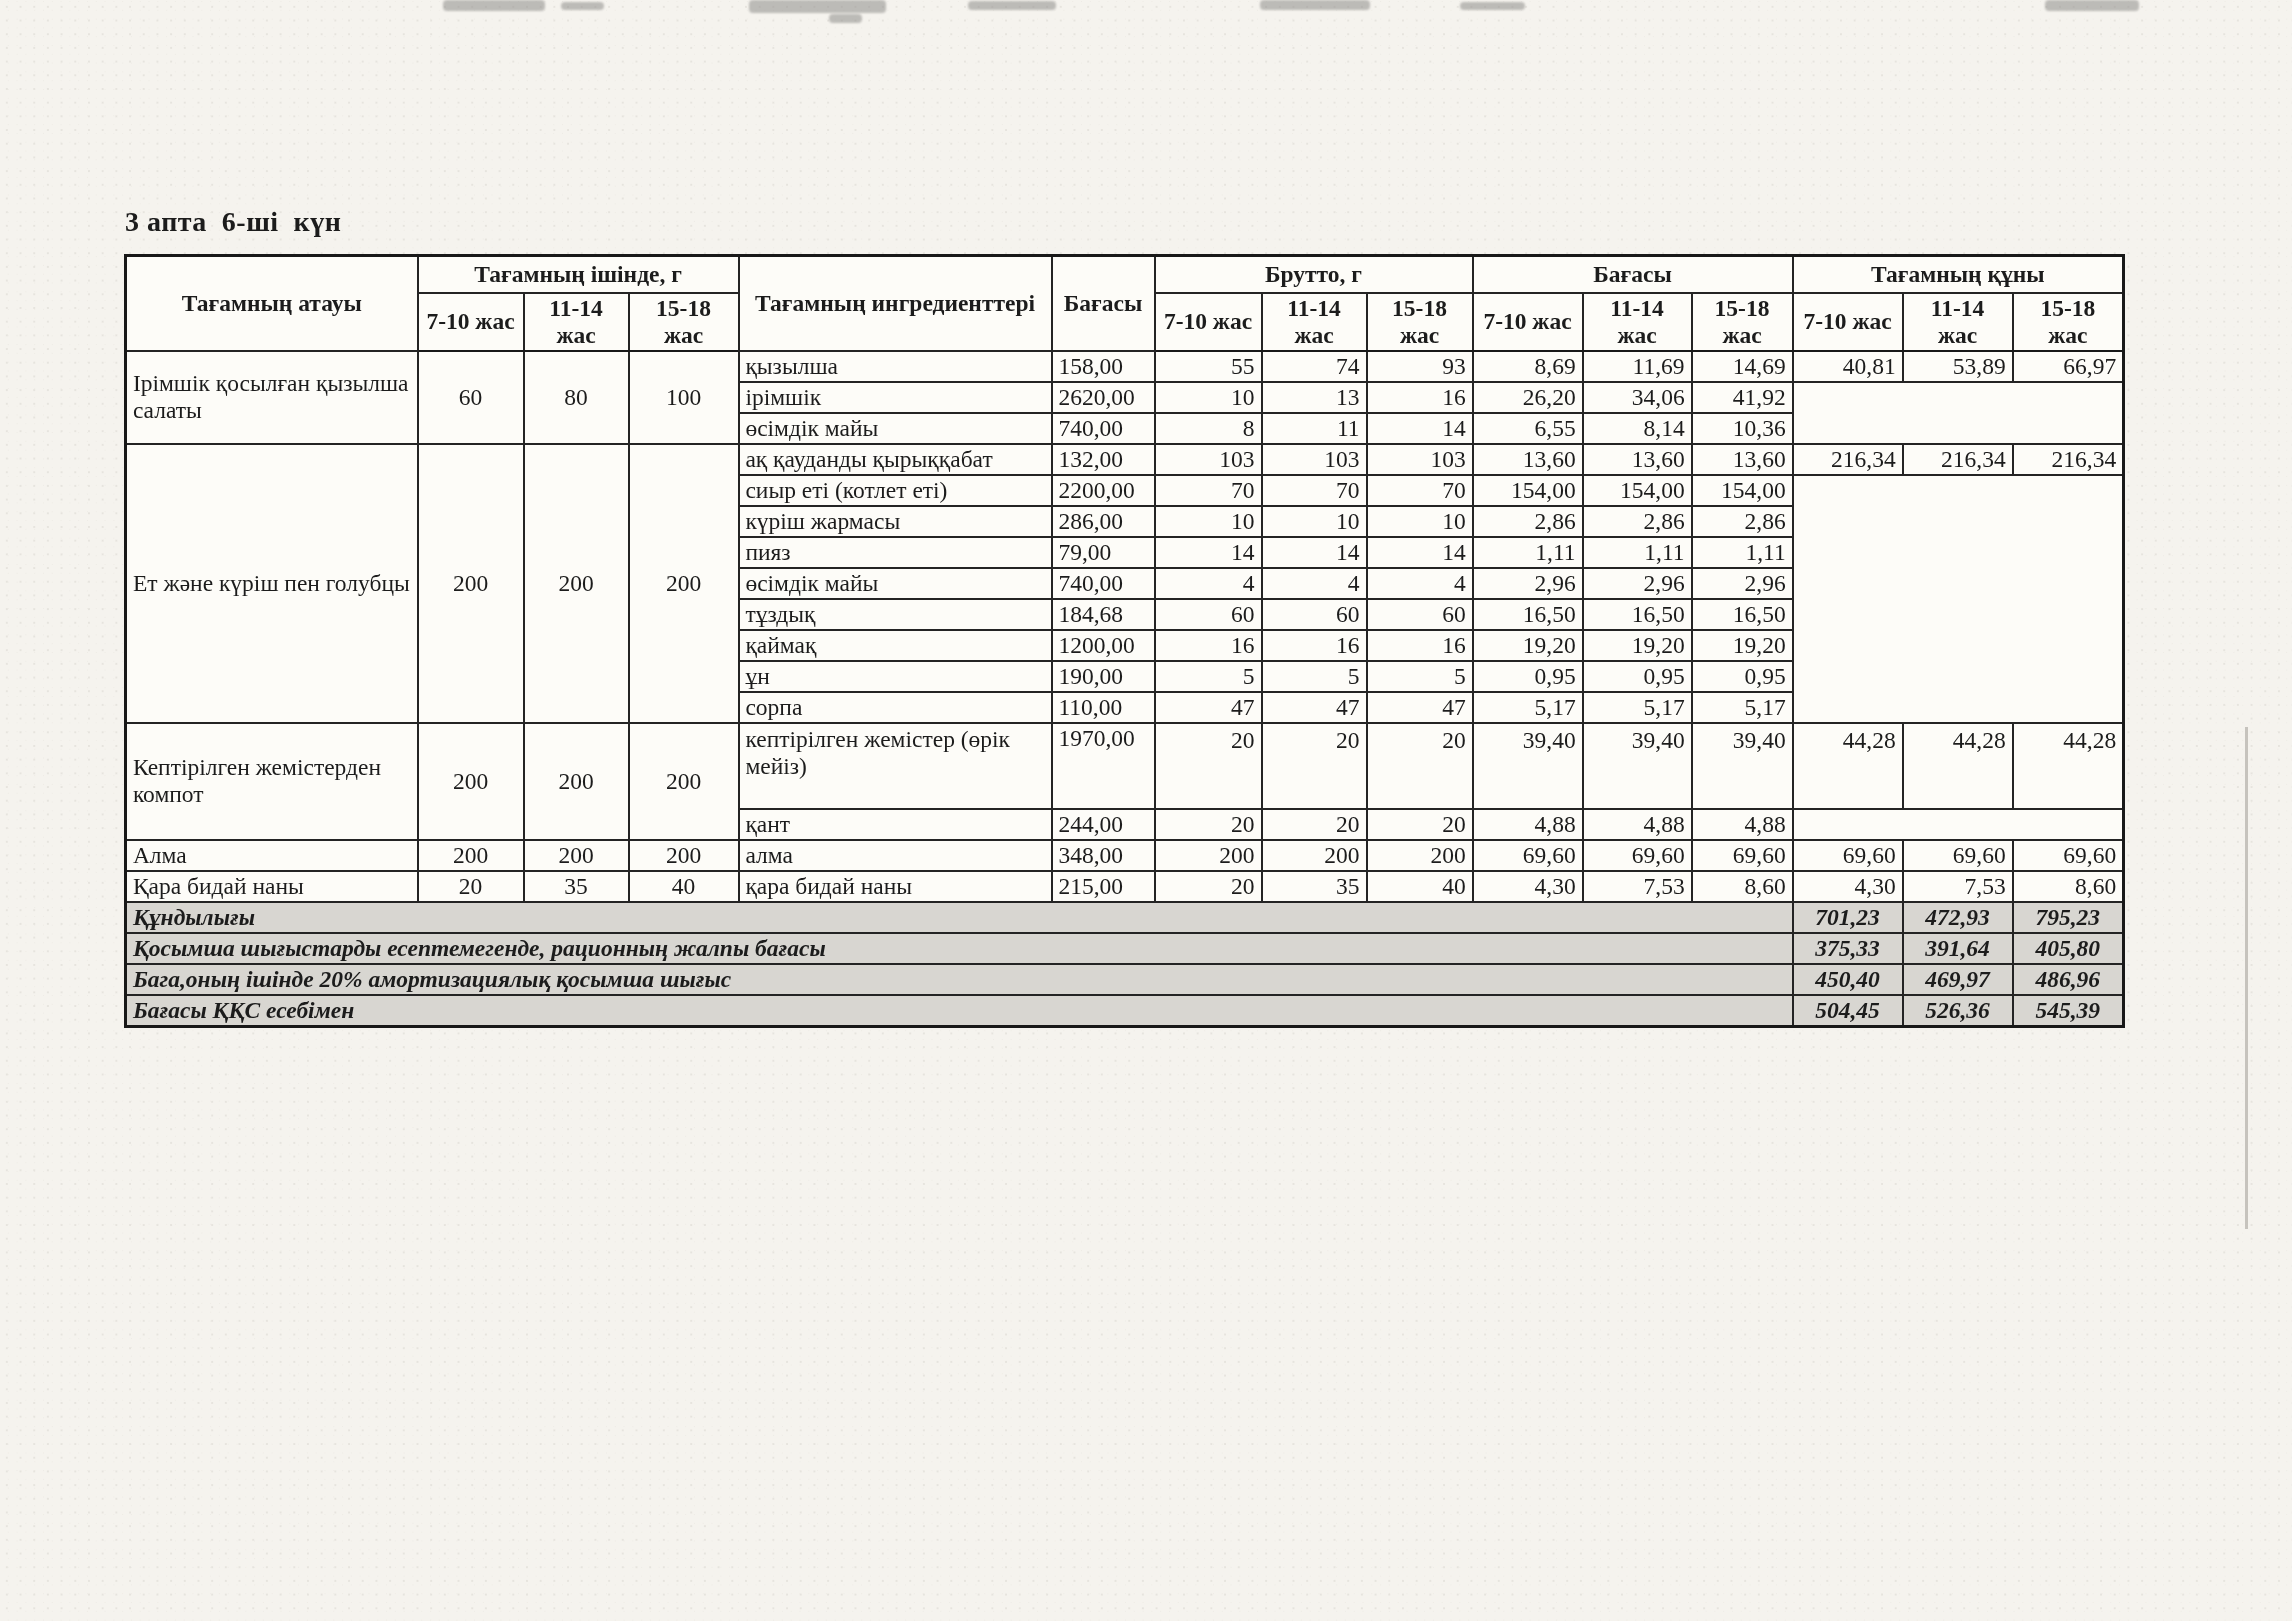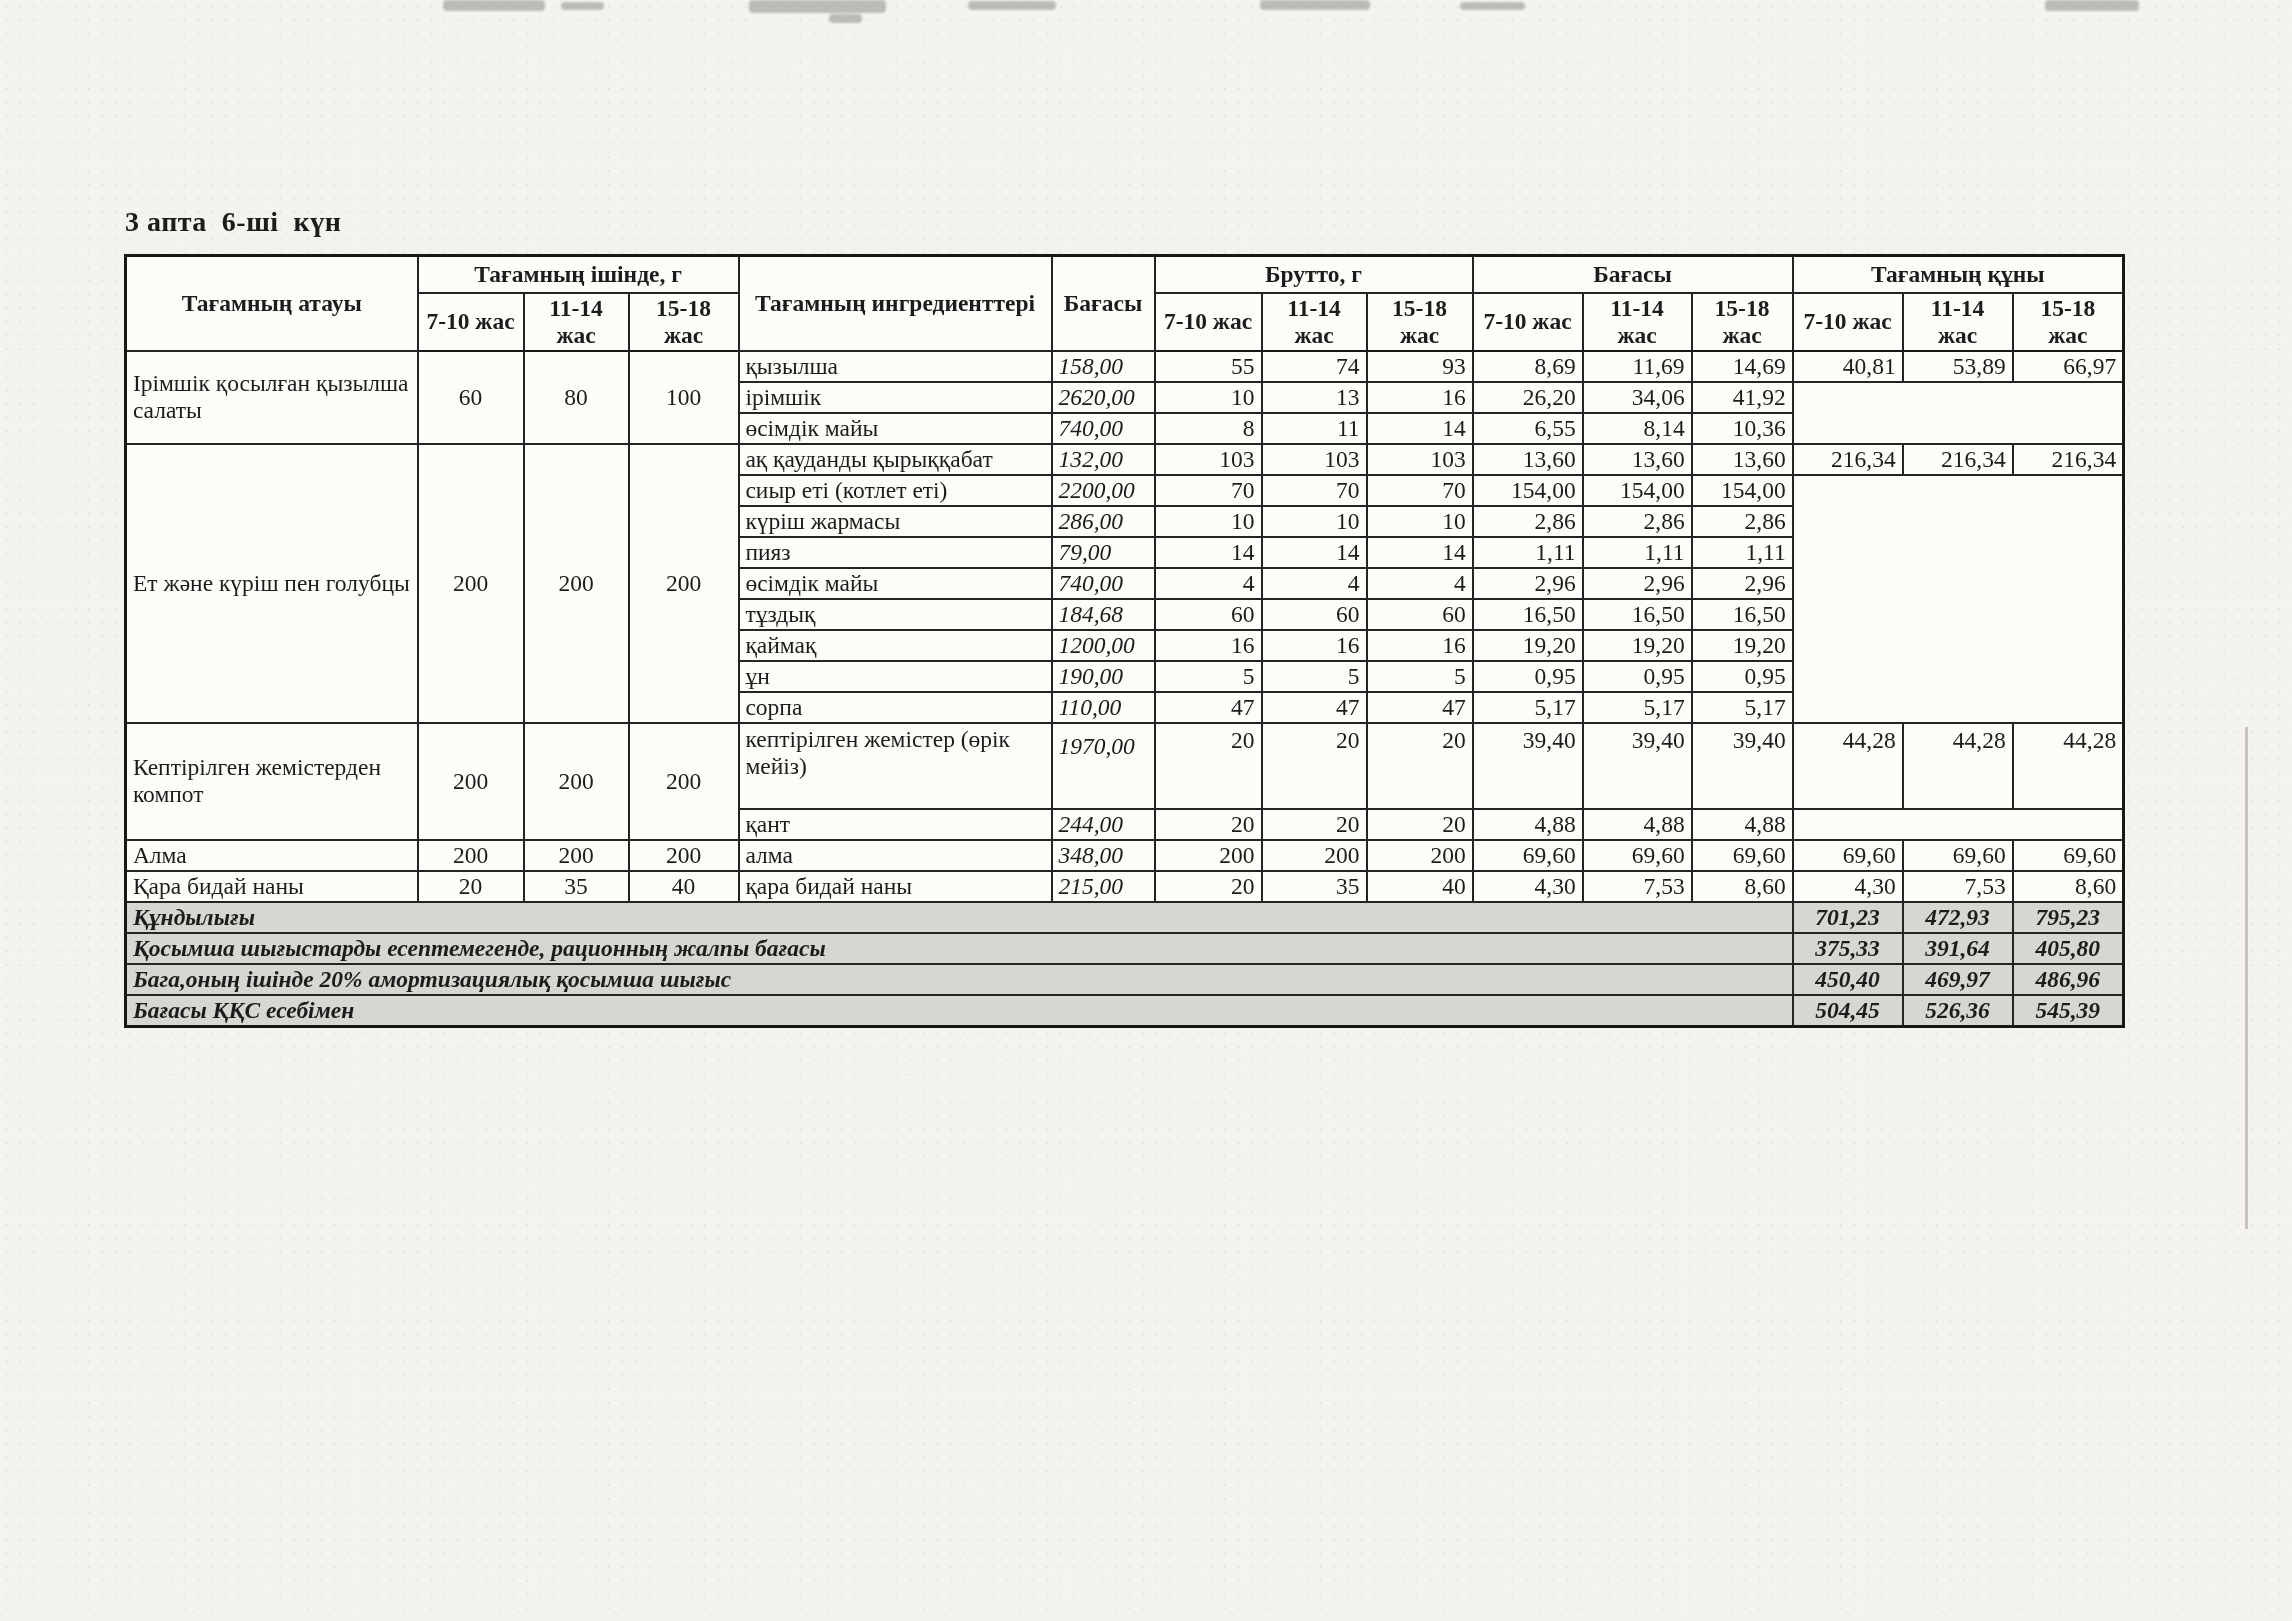--- a/index.html
+++ b/index.html
@@ -39,21 +39,21 @@
   tr.h1{height:37px;}
   tr.h2{height:55px;}
   tr.tall{height:86px;}
   tr.fr{height:29px;}
   .gh{background:#d8d6d1;font-weight:bold;text-align:center;font-size:24.5px;}
   .age{background:#d8d6d1;font-weight:bold;text-align:center;font-size:21.6px;padding:1px 2px;}
   .hdr-tex{background-image:radial-gradient(#c9c6c0 16%, transparent 17%);background-size:4.9px 4.9px;}
   .dish{font-size:24.5px;text-align:left;vertical-align:top;line-height:1.85;padding-top:2.9px;}
   .out{text-align:center;vertical-align:top;padding-top:3.9px;}
   .ing{text-align:left;}
-  .pr{text-align:left;font-style:italic;}
+  .pr{text-align:left;}
   .num{text-align:right;padding-right:7.8px;}
   .emp{background:#fdfcf8;}
   tr.h2 td{border-bottom:2.9px solid #181818;}
   tr.fr td{background:#d8d6d1;font-weight:bold;font-style:italic;}
   tr.fr1 td{border-top:2.9px solid #181818;}
   .fl{text-align:left;font-size:23.5px;padding-left:7.8px;}
   .fv{text-align:center;font-size:24.5px;}
 </style>
 </head>
 <body>
@@ -253,21 +253,21 @@
     <td class="num">5,17</td>
     <td class="num">5,17</td>
   </tr>
 
   <tr class="tall">
     <td rowspan="2" class="dish">Кептірілген жемістерден компот</td>
     <td rowspan="2" class="out">200</td>
     <td rowspan="2" class="out">200</td>
     <td rowspan="2" class="out">200</td>
     <td class="ing" style="vertical-align:top;padding-top:2px;">кептірілген жемістер (өрік мейіз)</td>
-    <td class="pr" style="vertical-align:top;padding-top:9px;">1970,00</td>
+    <td class="pr" style="vertical-align:top;padding-top:1px;">1970,00</td>
     <td class="num" style="vertical-align:top;padding-top:2.9px;">20</td>
     <td class="num" style="vertical-align:top;padding-top:2.9px;">20</td>
     <td class="num" style="vertical-align:top;padding-top:2.9px;">20</td>
     <td class="num" style="vertical-align:top;padding-top:2.9px;">39,40</td>
     <td class="num" style="vertical-align:top;padding-top:2.9px;">39,40</td>
     <td class="num" style="vertical-align:top;padding-top:2.9px;">39,40</td>
     <td class="num" style="vertical-align:top;padding-top:2.9px;">44,28</td>
     <td class="num" style="vertical-align:top;padding-top:2.9px;">44,28</td>
     <td class="num" style="vertical-align:top;padding-top:2.9px;">44,28</td>
   </tr>

